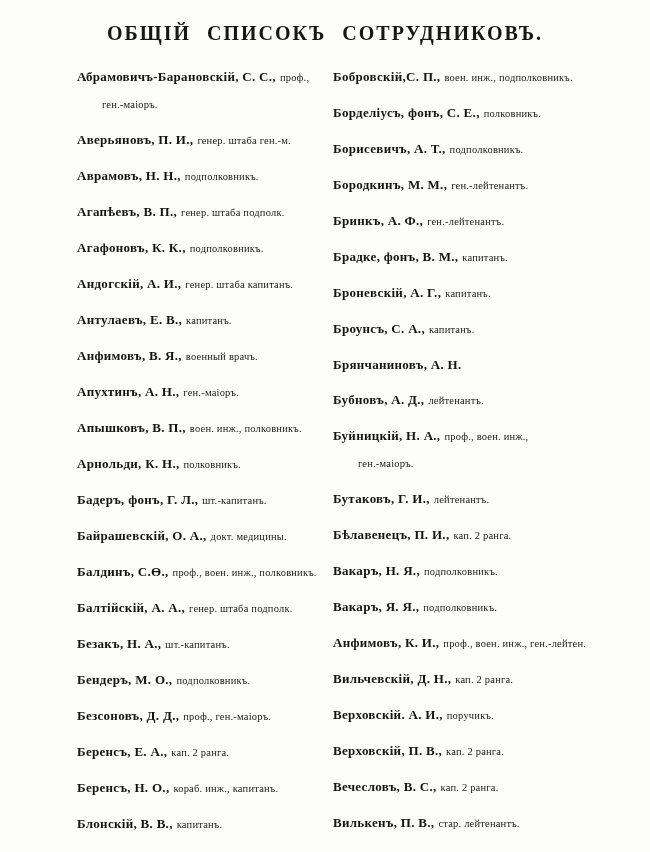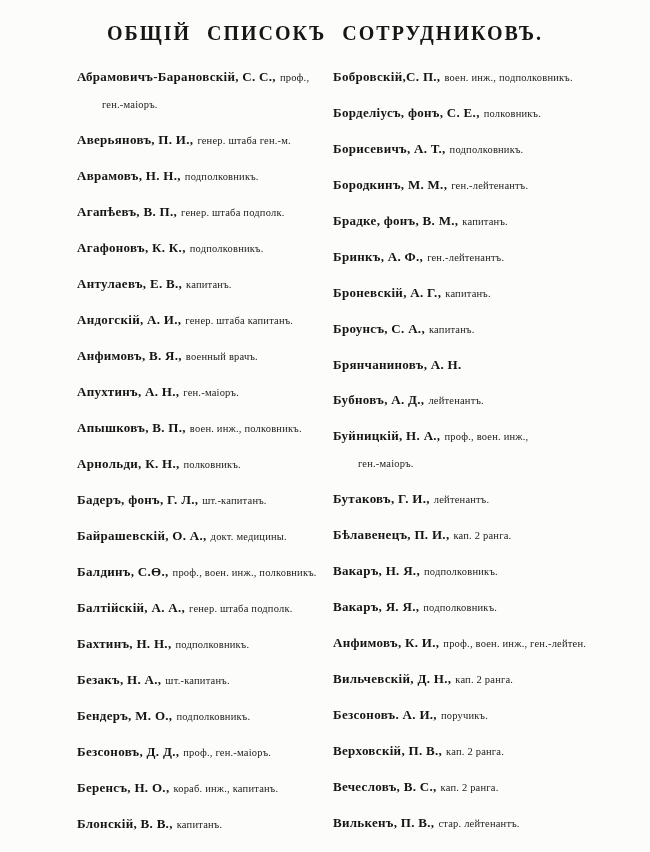--- a/index.html
+++ b/index.html
@@ -67,57 +67,57 @@
 
 <div class="page">
   <h1 class="title">ОБЩІЙ СПИСОКЪ СОТРУДНИКОВЪ.</h1>
   <div class="columns">
     <div class="col col-left">
         <div class="entry"><span class="ename">Абрамовичъ-Барановскій, С. С.,</span> <span class="erank">проф.,</span><span class="erank cont">ген.-маіоръ.</span></div>
         <div class="entry"><span class="ename">Аверьяновъ, П. И.,</span> <span class="erank">генер. штаба ген.-м.</span></div>
         <div class="entry"><span class="ename">Аврамовъ, Н. Н.,</span> <span class="erank">подполковникъ.</span></div>
         <div class="entry"><span class="ename">Агапѣевъ, В. П.,</span> <span class="erank">генер. штаба подполк.</span></div>
         <div class="entry"><span class="ename">Агафоновъ, К. К.,</span> <span class="erank">подполковникъ.</span></div>
+        <div class="entry"><span class="ename">Андогскій, А. И.,</span> <span class="erank">генер. штаба капитанъ.</span></div>
         <div class="entry"><span class="ename">Антулаевъ, Е. В.,</span> <span class="erank">капитанъ.</span></div>
-        <div class="entry"><span class="ename">Андогскій, А. И.,</span> <span class="erank">генер. штаба капитанъ.</span></div>
         <div class="entry"><span class="ename">Анфимовъ, В. Я.,</span> <span class="erank">военный врачъ.</span></div>
         <div class="entry"><span class="ename">Апухтинъ, А. Н.,</span> <span class="erank">ген.-маіоръ.</span></div>
         <div class="entry"><span class="ename">Апышковъ, В. П.,</span> <span class="erank">воен. инж., полковникъ.</span></div>
         <div class="entry"><span class="ename">Арнольди, К. Н.,</span> <span class="erank">полковникъ.</span></div>
         <div class="entry"><span class="ename">Бадеръ, фонъ, Г. Л.,</span> <span class="erank">шт.-капитанъ.</span></div>
         <div class="entry"><span class="ename">Байрашевскій, О. А.,</span> <span class="erank">докт. медицины.</span></div>
         <div class="entry"><span class="ename">Балдинъ, С.Ѳ.,</span> <span class="erank">проф., воен. инж., полковникъ.</span></div>
         <div class="entry"><span class="ename">Балтійскій, А. А.,</span> <span class="erank">генер. штаба подполк.</span></div>
-        <div class="entry"><span class="ename">Бахтинъ, Н. Н.,</span> <span class="erank">подполковникъ.</span></div>
         <div class="entry"><span class="ename">Безакъ, Н. А.,</span> <span class="erank">шт.-капитанъ.</span></div>
         <div class="entry"><span class="ename">Бендеръ, М. О.,</span> <span class="erank">подполковникъ.</span></div>
         <div class="entry"><span class="ename">Безсоновъ, Д. Д.,</span> <span class="erank">проф., ген.-маіоръ.</span></div>
+        <div class="entry"><span class="ename">Беренсъ, Е. А.,</span> <span class="erank">кап. 2 ранга.</span></div>
         <div class="entry"><span class="ename">Беренсъ, Н. О.,</span> <span class="erank">кораб. инж., капитанъ.</span></div>
         <div class="entry"><span class="ename">Блонскій, В. В.,</span> <span class="erank">капитанъ.</span></div>
         <div class="entry"><span class="ename">Бобинскій, А. В.,</span> </div>
       </div>
     <div class="col col-right">
         <div class="entry"><span class="ename">Бобровскій,С. П.,</span> <span class="erank">воен. инж., подполковникъ.</span></div>
         <div class="entry"><span class="ename">Борделіусъ, фонъ, С. Е.,</span> <span class="erank">полковникъ.</span></div>
         <div class="entry"><span class="ename">Борисевичъ, А. Т.,</span> <span class="erank">подполковникъ.</span></div>
         <div class="entry"><span class="ename">Бородкинъ, М. М.,</span> <span class="erank">ген.-лейтенантъ.</span></div>
+        <div class="entry"><span class="ename">Бринкъ, А. Ф.,</span> <span class="erank">ген.-лейтенантъ.</span></div>
         <div class="entry"><span class="ename">Брадке, фонъ, В. М.,</span> <span class="erank">капитанъ.</span></div>
-        <div class="entry"><span class="ename">Бринкъ, А. Ф.,</span> <span class="erank">ген.-лейтенантъ.</span></div>
         <div class="entry"><span class="ename">Броневскій, А. Г.,</span> <span class="erank">капитанъ.</span></div>
         <div class="entry"><span class="ename">Броунсъ, С. А.,</span> <span class="erank">капитанъ.</span></div>
         <div class="entry"><span class="ename">Брянчаниновъ, А. Н.</span></div>
         <div class="entry"><span class="ename">Бубновъ, А. Д.,</span> <span class="erank">лейтенантъ.</span></div>
         <div class="entry"><span class="ename">Буйницкій, Н. А.,</span> <span class="erank">проф., воен. инж.,</span><span class="erank cont">ген.-маіоръ.</span></div>
         <div class="entry"><span class="ename">Бутаковъ, Г. И.,</span> <span class="erank">лейтенантъ.</span></div>
         <div class="entry"><span class="ename">Бѣлавенецъ, П. И.,</span> <span class="erank">кап. 2 ранга.</span></div>
         <div class="entry"><span class="ename">Вакаръ, Н. Я.,</span> <span class="erank">подполковникъ.</span></div>
         <div class="entry"><span class="ename">Вакаръ, Я. Я.,</span> <span class="erank">подполковникъ.</span></div>
         <div class="entry"><span class="ename">Анфимовъ, К. И.,</span> <span class="erank">проф., воен. инж., ген.-лейтен.</span></div>
         <div class="entry"><span class="ename">Вильчевскій, Д. Н.,</span> <span class="erank">кап. 2 ранга.</span></div>
-        <div class="entry"><span class="ename">Безсоновъ. А. И.,</span> <span class="erank">поручикъ.</span></div>
+        <div class="entry"><span class="ename">Верховскій. А. И.,</span> <span class="erank">поручикъ.</span></div>
         <div class="entry"><span class="ename">Верховскій, П. В.,</span> <span class="erank">кап. 2 ранга.</span></div>
         <div class="entry"><span class="ename">Вечесловъ, В. С.,</span> <span class="erank">кап. 2 ранга.</span></div>
         <div class="entry"><span class="ename">Вилькенъ, П. В.,</span> <span class="erank">стар. лейтенантъ.</span></div>
         <div class="entry"><span class="ename">Брянчаниновъ, П. Э.,</span> <span class="erank">генер. штаба подполк.</span></div>
         <div class="entry"><span class="ename">Винекенъ, бар. А. Г.,</span> </div>
       </div>
   </div>
 </div>
 
 </body></html>

